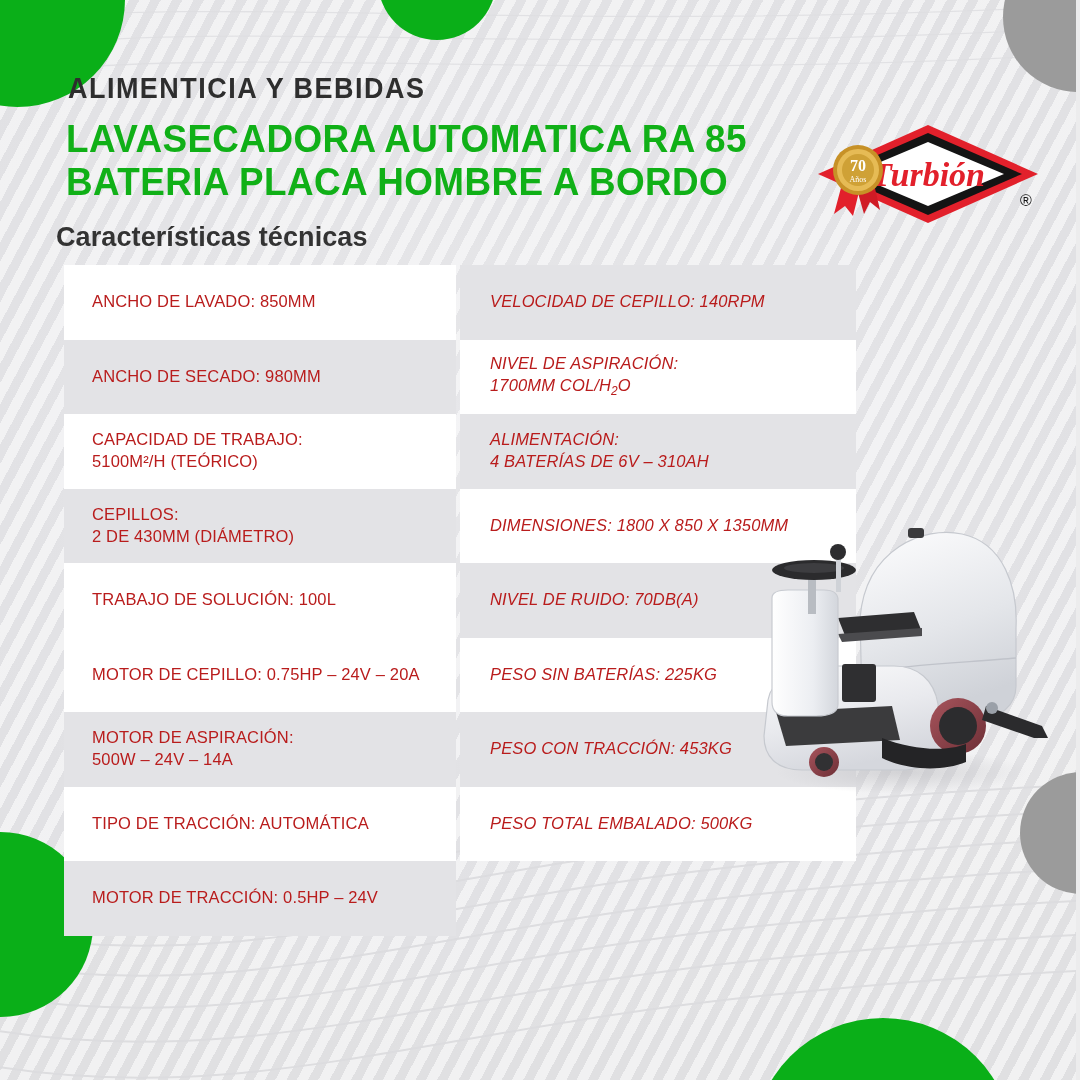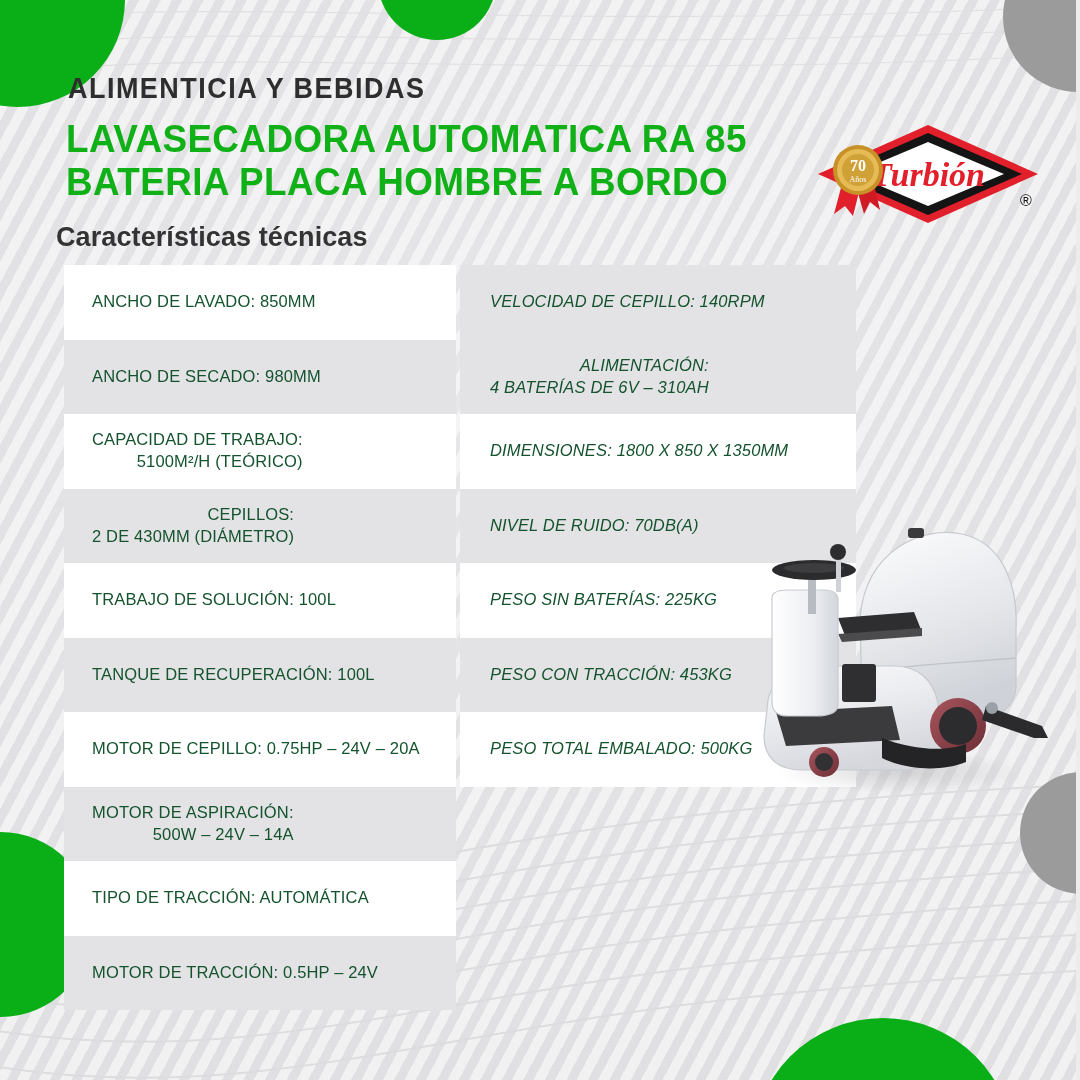--- a/index.html
+++ b/index.html
@@ -64,23 +64,22 @@
 
   
   .col{position:absolute;}
   .col-left{left:64px;top:265px;width:392px;}
   .col-right{left:460px;top:265px;width:396px;}
   .spec-row{
     box-sizing:border-box;
     min-height:74.5px;
     display:flex;align-items:center;
     padding:6px 22px 6px 28px;
-    font-size:16.5px;color:#14532d;line-height:1.32;
+    font-size:16.5px;color:#b91c1c;line-height:1.32;
     letter-spacing:.15px;
-    text-align:right;
   }
   .col-right .spec-row{padding-left:30px;font-style:italic;}
   .row-white{background:#ffffff;}
   .row-gray{background:#e3e3e6;}
   .spec-row .txt{display:block;}
   .spec-row .l2{display:block;}
   sub{font-size:.72em;}
 
   
   .product{position:absolute;left:742px;top:500px;width:320px;height:300px;}
@@ -164,43 +163,46 @@
     </div>
     <div class="spec-row row-gray">
       <span class="txt">
         <span class="l1">CEPILLOS:</span>
         <span class="l2">2 DE 430MM (DIÁMETRO)</span>
       </span>
     </div>
     <div class="spec-row row-white">
       <span class="txt"><span class="l1">TRABAJO DE SOLUCIÓN: 100L</span></span>
     </div>
-    <div class="spec-row row-gray">
-      <span class="txt"><span class="l1">TANQUE DE RECUPERACIÓN: 100L</span></span>
-    </div>
     <div class="spec-row row-white">
       <span class="txt"><span class="l1">MOTOR DE CEPILLO: 0.75HP – 24V – 20A</span></span>
     </div>
     <div class="spec-row row-gray">
       <span class="txt">
         <span class="l1">MOTOR DE ASPIRACIÓN:</span>
         <span class="l2">500W – 24V – 14A</span>
       </span>
     </div>
     <div class="spec-row row-white">
       <span class="txt"><span class="l1">TIPO DE TRACCIÓN: AUTOMÁTICA</span></span>
     </div>
     <div class="spec-row row-gray">
       <span class="txt"><span class="l1">MOTOR DE TRACCIÓN: 0.5HP – 24V</span></span>
     </div>
   </div>
 
   <div class="col col-right">
     <div class="spec-row row-gray">
       <span class="txt"><span class="l1">VELOCIDAD DE CEPILLO: 140RPM</span></span>
+    </div>
+    <div class="spec-row row-white">
+      <span class="txt">
+        <span class="l1">NIVEL DE ASPIRACIÓN:</span>
+        <span class="l2">1700MM COL/H<sub>2</sub>O</span>
+      </span>
     </div>
     <div class="spec-row row-gray">
       <span class="txt">
         <span class="l1">ALIMENTACIÓN:</span>
         <span class="l2">4 BATERÍAS DE 6V – 310AH</span>
       </span>
     </div>
     <div class="spec-row row-white">
       <span class="txt"><span class="l1">DIMENSIONES: 1800 X 850 X 1350MM</span></span>
     </div>

